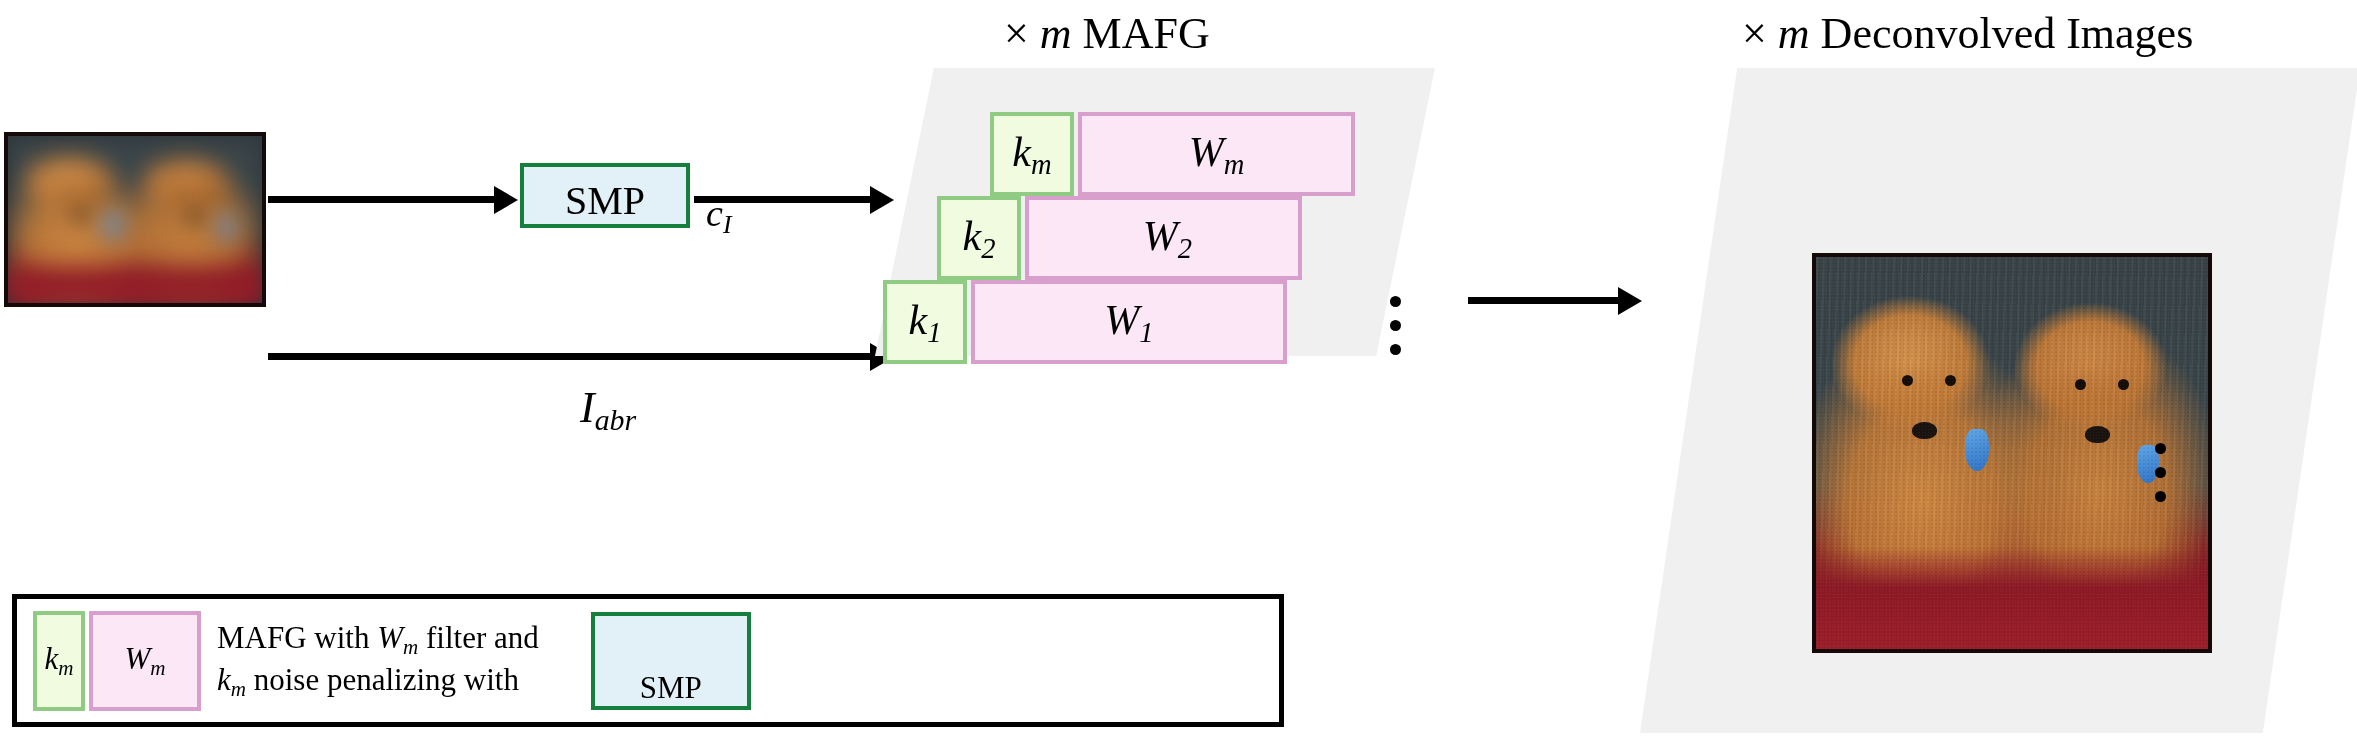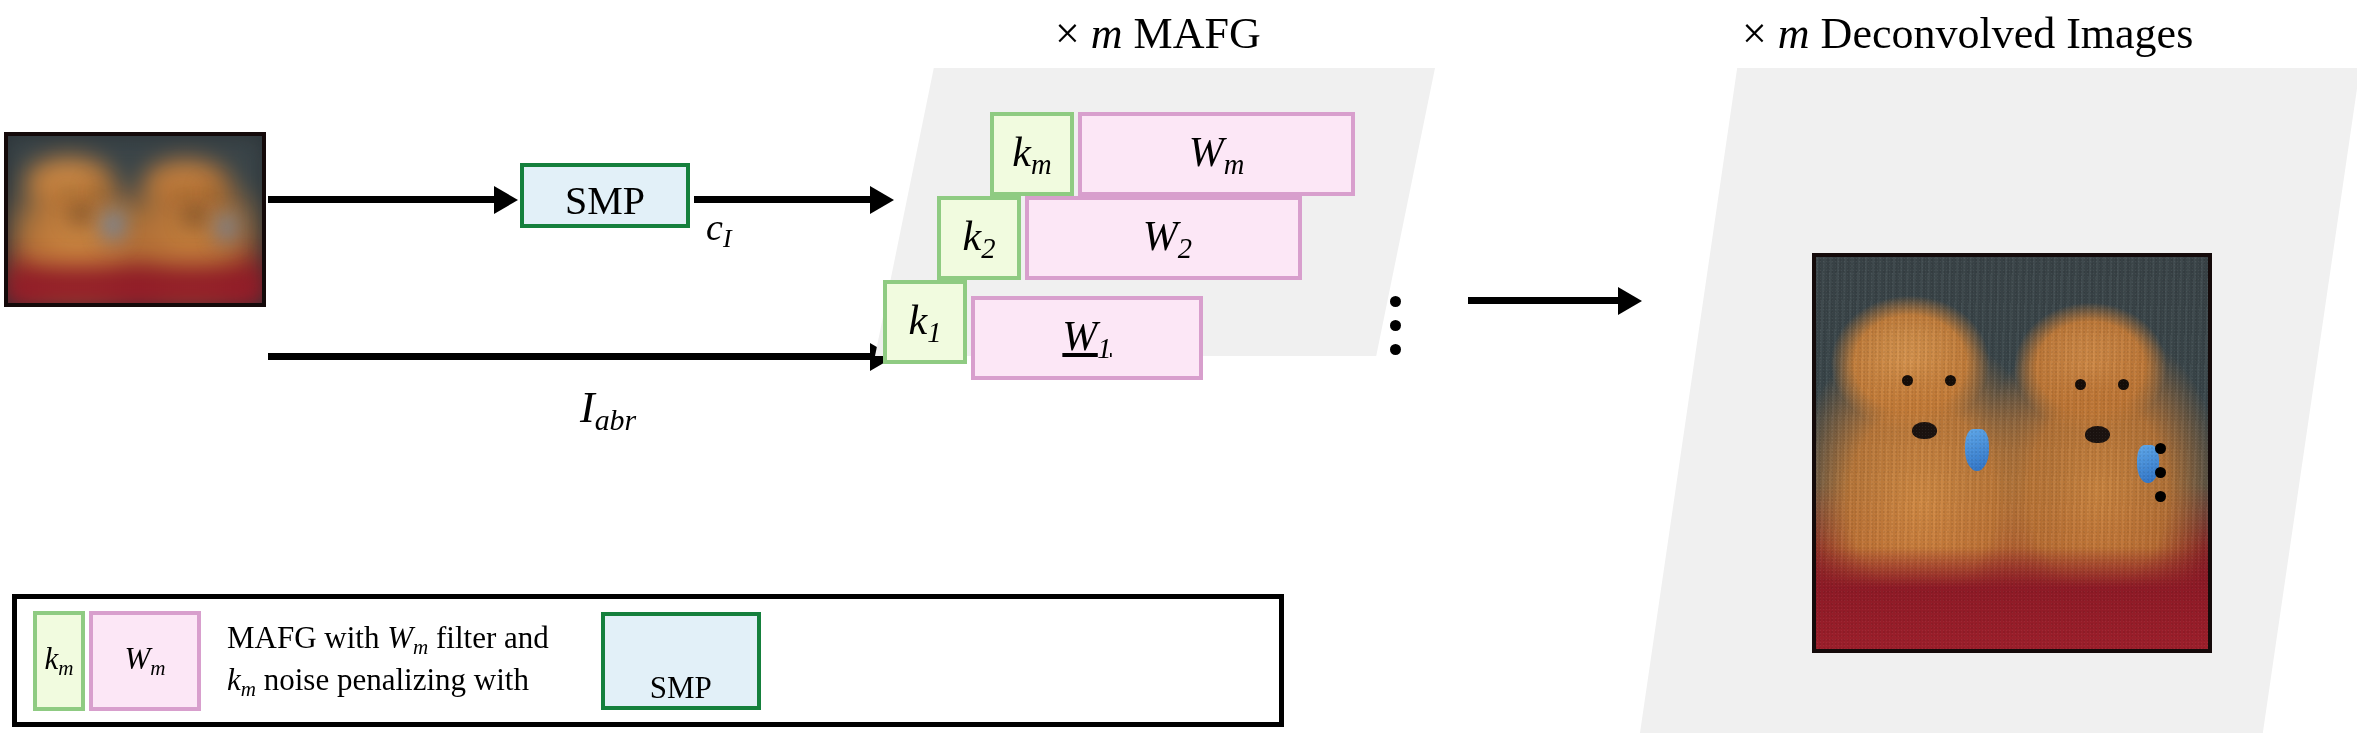--- a/index.html
+++ b/index.html
@@ -154,21 +154,21 @@
     font-size: 31px;
     line-height: 1.22;
     white-space: nowrap;
   }
   .legend .k-box, .legend .w-box { font-size: 31px; }
   .legend .smp-box { font-size: 31px; }
 </style>
 </head>
 <body>
 
-<div class="abs diagram-title" style="left:1055px; top:12px;">
+<div class="abs diagram-title" style="left:1004px; top:12px;">
   <span>×</span>
   <span class="it">m</span>
   <span>MAFG</span>
 </div>
 
 <div class="abs diagram-title" style="left:1742px; top:12px;">
   <span>×</span>
   <span class="it">m</span>
   <span>Deconvolved Images</span>
 </div>
@@ -190,21 +190,21 @@
 <div class="abs arrow-line" style="left:268px; top:196px; width:226px;"></div>
 <div class="abs arrow-head" style="left:494px; top:186px;"></div>
 
 <div class="abs smp-box" style="left:520px; top:163px; width:170px; height:65px;">
   <span>SMP</span>
 </div>
 
 <div class="abs arrow-line" style="left:694px; top:196px; width:176px;"></div>
 <div class="abs arrow-head" style="left:870px; top:186px;"></div>
 
-<div class="abs" style="left:706px; top:205px; font-size:38px;">
+<div class="abs" style="left:706px; top:191px; font-size:38px;">
   <span class="it">c</span><span class="sub">I</span>
 </div>
 
 <div class="abs arrow-line" style="left:268px; top:353px; width:602px;"></div>
 <div class="abs arrow-head" style="left:870px; top:343px;"></div>
 
 <div class="abs" style="left:580px; top:382px; font-size:44px;">
   <span class="it">I</span><span class="sub">abr</span>
 </div>
 
@@ -221,21 +221,21 @@
 <div class="abs k-box" style="left:937px; top:196px; width:84px; height:84px;text-align:right;">
   <span><span class="it">k</span><span class="sub">2</span></span>
 </div>
 <div class="abs w-box" style="left:1025px; top:196px; width:277px; height:84px;padding-left:8px;">
   <span><span class="it">W</span><span class="sub">2</span></span>
 </div>
 
 <div class="abs k-box" style="left:883px; top:280px; width:84px; height:84px;">
   <span><span class="it">k</span><span class="sub">1</span></span>
 </div>
-<div class="abs w-box" style="left:971px; top:296px; width:232px; height:84px;text-decoration:underline;">
+<div class="abs w-box" style="left:971px; top:280px; width:316px; height:84px;">
   <span><span class="it">W</span><span class="sub">1</span></span>
 </div>
 
 <div class="abs vdots" style="left:1390px; top:296px;">
   <span></span>
     <span></span>
     <span></span>
 </div>
 
 <div class="abs arrow-line" style="left:1468px; top:297px; width:150px;"></div>
@@ -267,21 +267,21 @@
 
 <div class="abs legend" style="left:12px; top:594px; width:1272px; height:133px;">
 
   <div style="display:flex; align-items:center; margin-left:16px;">
     <div class="k-box" style="width:52px; height:100px;">
       <span><span class="it">k</span><span class="sub">m</span></span>
     </div>
     <div class="w-box" style="width:112px; height:100px; margin-left:4px;">
       <span><span class="it">W</span><span class="sub">m</span></span>
     </div>
-    <div class="legend-text" style="margin-left:26px;">
+    <div class="legend-text" style="margin-left:16px;">
       <div><span>MAFG with </span><span class="it">W</span><span class="sub">m</span><span> filter and</span></div>
       <div><span class="it">k</span><span class="sub">m</span><span> noise penalizing with</span></div>
     </div>
   </div>
 
   <div style="display:flex; align-items:center; margin-left:52px;">
     <div class="smp-box" style="width:160px; height:98px;">
       <span>SMP</span>
     </div>
   </div>

